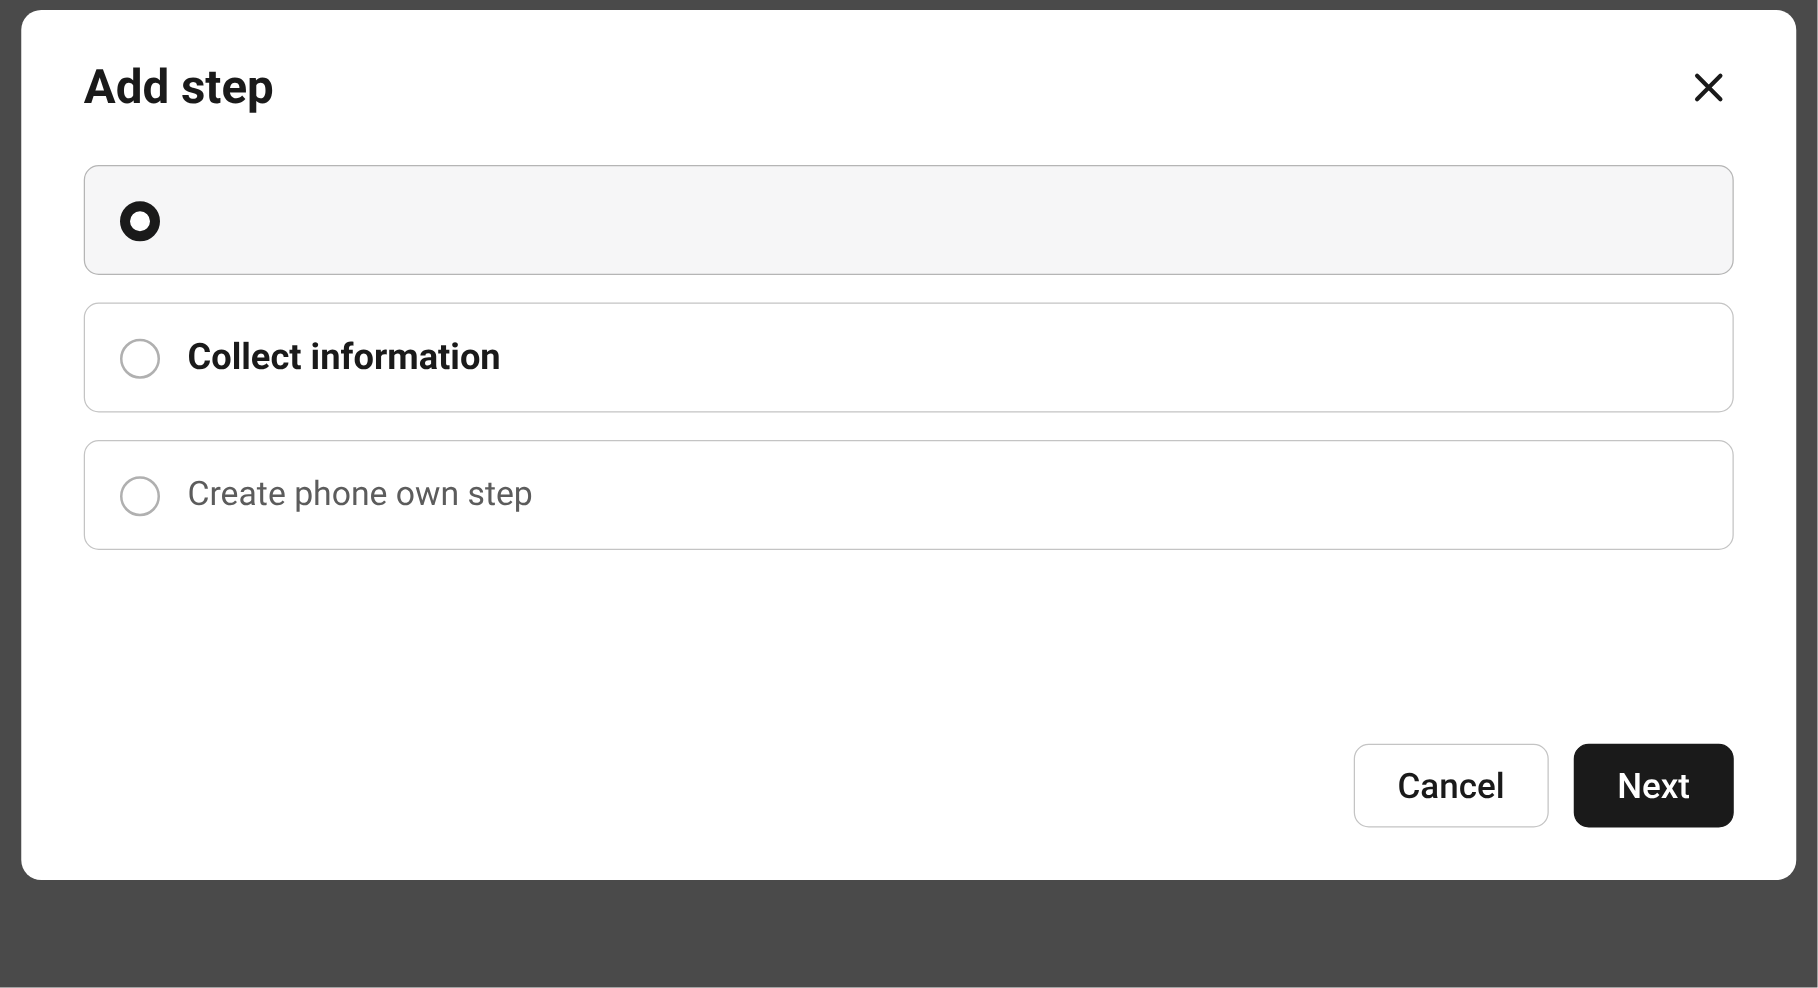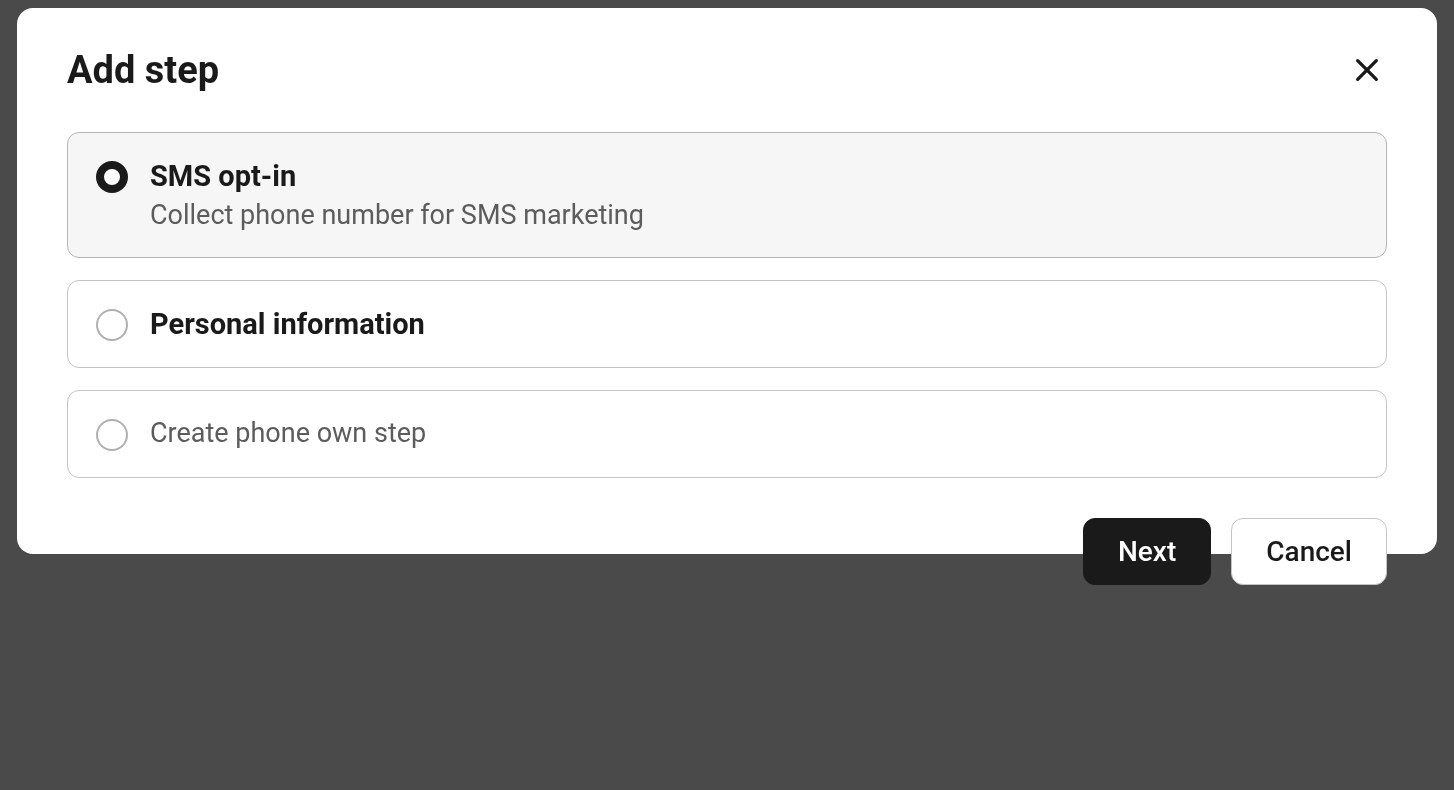--- a/index.html
+++ b/index.html
@@ -14,21 +14,21 @@
       height: 790px;
       display: flex;
       align-items: flex-start;
       justify-content: center;
       padding-top: 8px;
     }
     .modal {
       background: #ffffff;
       border-radius: 16px;
       width: 1420px;
-      height: 546px;
+      height: 696px;
       padding: 40px 50px 42px 50px;
       position: relative;
       display: flex;
       flex-direction: column;
     }
     .modal-header {
       display: flex;
       justify-content: space-between;
       align-items: center;
       margin-bottom: 40px;
@@ -137,38 +137,34 @@
       <svg viewBox="0 0 24 24" fill="none" stroke="#1a1a1a" stroke-width="2.5" stroke-linecap="round">
         <line x1="5" y1="5" x2="19" y2="19"></line>
         <line x1="19" y1="5" x2="5" y2="19"></line>
       </svg>
     </button>
   </div>
 
   <div class="options">
     <div class="option-card selected">
       <div class="radio selected"></div>
-      <div class="option-content">
-        <div class="option-title">SMS opt-in</div>
-        <div class="option-description">Collect phone number for SMS marketing</div>
-      </div>
     </div>
 
     <div class="option-card">
       <div class="radio unselected"></div>
       <div class="option-content">
-        <div class="option-title">Personal information</div>
+        <div class="option-title">Collect information</div>
       </div>
     </div>
 
     <div class="option-card">
       <div class="radio unselected"></div>
       <div class="option-content">
         <div class="option-description">Create phone own step</div>
       </div>
     </div>
   </div>
 
   <div class="modal-footer">
+    <button class="btn btn-secondary">Cancel</button>
     <button class="btn btn-primary">Next</button>
-    <button class="btn btn-secondary">Cancel</button>
   </div>
 </div>
 
 </body></html>

